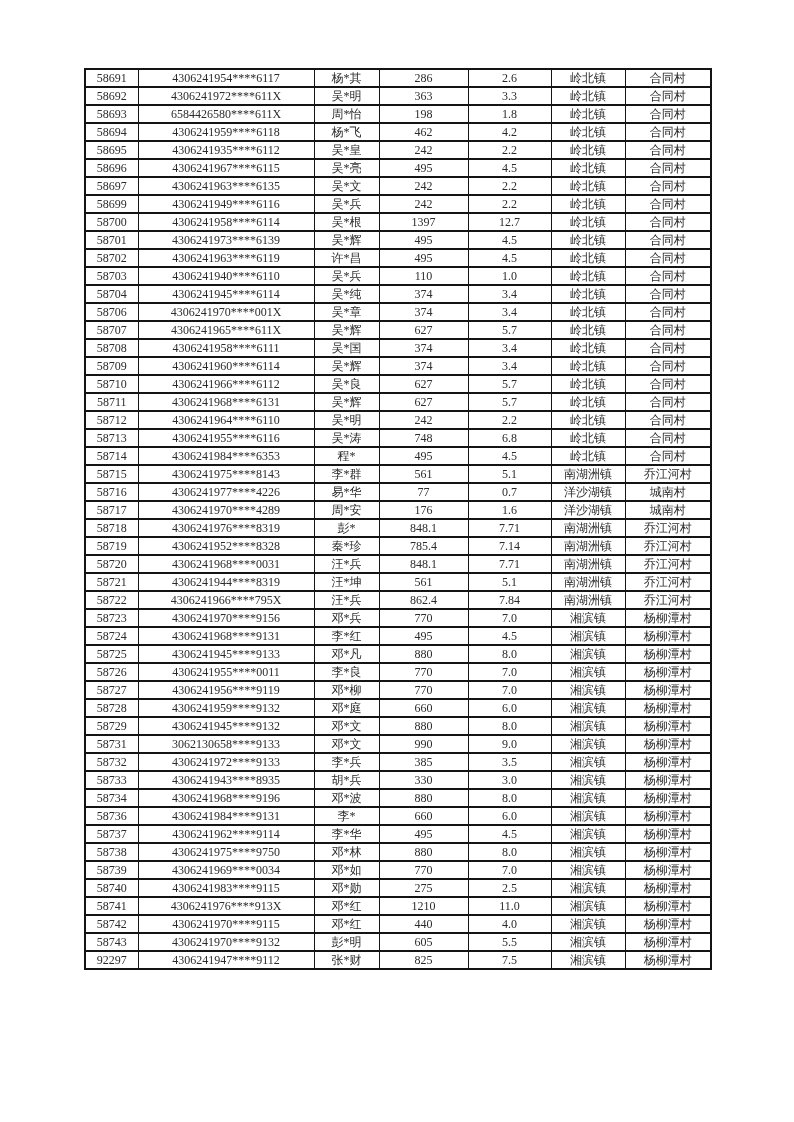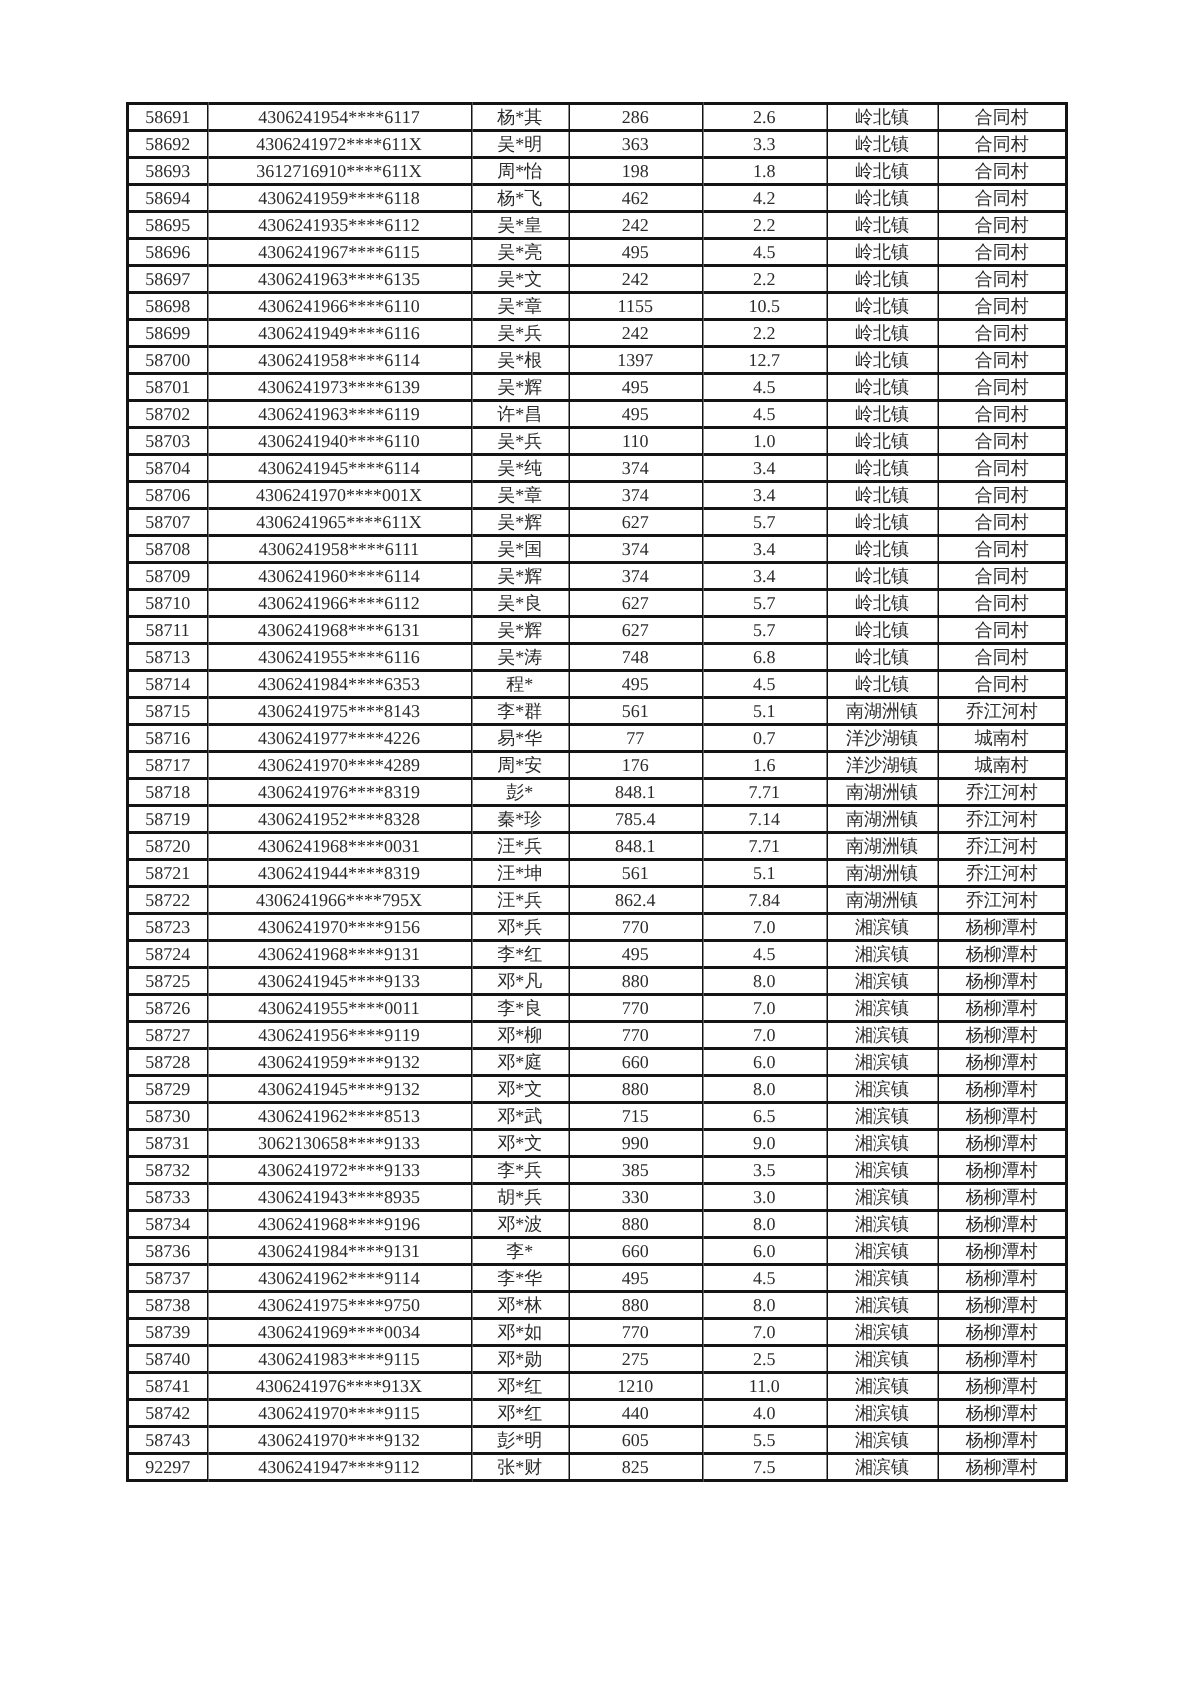--- a/index.html
+++ b/index.html
@@ -76,21 +76,21 @@
           <td>58692</td>
           <td>4306241972****611X</td>
           <td>吴*明</td>
           <td>363</td>
           <td>3.3</td>
           <td>岭北镇</td>
           <td>合同村</td>
         </tr>
         <tr>
           <td>58693</td>
-          <td>3612716910****611X</td>
+          <td>6584426580****611X</td>
           <td>周*怡</td>
           <td>198</td>
           <td>1.8</td>
           <td>岭北镇</td>
           <td>合同村</td>
         </tr>
         <tr>
           <td>58694</td>
           <td>4306241959****6118</td>
           <td>杨*飞</td>
@@ -120,29 +120,20 @@
         <tr>
           <td>58697</td>
           <td>4306241963****6135</td>
           <td>吴*文</td>
           <td>242</td>
           <td>2.2</td>
           <td>岭北镇</td>
           <td>合同村</td>
         </tr>
         <tr>
-          <td>58698</td>
-          <td>4306241966****6110</td>
-          <td>吴*章</td>
-          <td>1155</td>
-          <td>10.5</td>
-          <td>岭北镇</td>
-          <td>合同村</td>
-        </tr>
-        <tr>
           <td>58699</td>
           <td>4306241949****6116</td>
           <td>吴*兵</td>
           <td>242</td>
           <td>2.2</td>
           <td>岭北镇</td>
           <td>合同村</td>
         </tr>
         <tr>
           <td>58700</td>
@@ -233,20 +224,29 @@
           <td>5.7</td>
           <td>岭北镇</td>
           <td>合同村</td>
         </tr>
         <tr>
           <td>58711</td>
           <td>4306241968****6131</td>
           <td>吴*辉</td>
           <td>627</td>
           <td>5.7</td>
+          <td>岭北镇</td>
+          <td>合同村</td>
+        </tr>
+        <tr>
+          <td>58712</td>
+          <td>4306241964****6110</td>
+          <td>吴*明</td>
+          <td>242</td>
+          <td>2.2</td>
           <td>岭北镇</td>
           <td>合同村</td>
         </tr>
         <tr>
           <td>58713</td>
           <td>4306241955****6116</td>
           <td>吴*涛</td>
           <td>748</td>
           <td>6.8</td>
           <td>岭北镇</td>
@@ -390,29 +390,20 @@
         <tr>
           <td>58729</td>
           <td>4306241945****9132</td>
           <td>邓*文</td>
           <td>880</td>
           <td>8.0</td>
           <td>湘滨镇</td>
           <td>杨柳潭村</td>
         </tr>
         <tr>
-          <td>58730</td>
-          <td>4306241962****8513</td>
-          <td>邓*武</td>
-          <td>715</td>
-          <td>6.5</td>
-          <td>湘滨镇</td>
-          <td>杨柳潭村</td>
-        </tr>
-        <tr>
           <td>58731</td>
           <td>3062130658****9133</td>
           <td>邓*文</td>
           <td>990</td>
           <td>9.0</td>
           <td>湘滨镇</td>
           <td>杨柳潭村</td>
         </tr>
         <tr>
           <td>58732</td>

